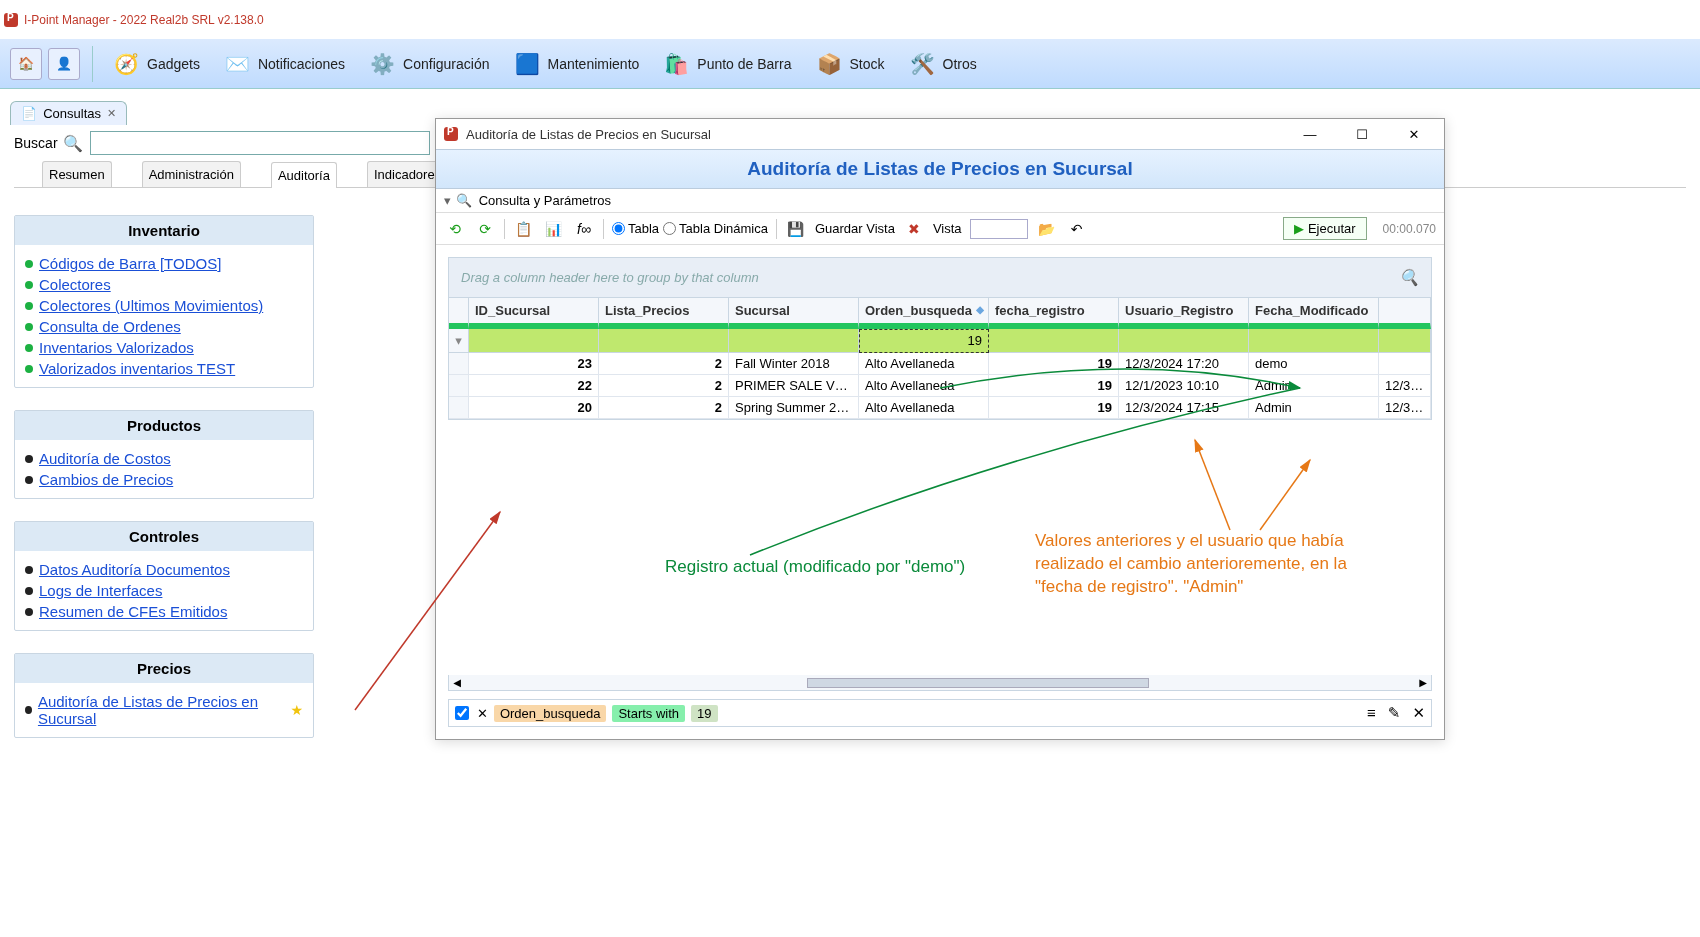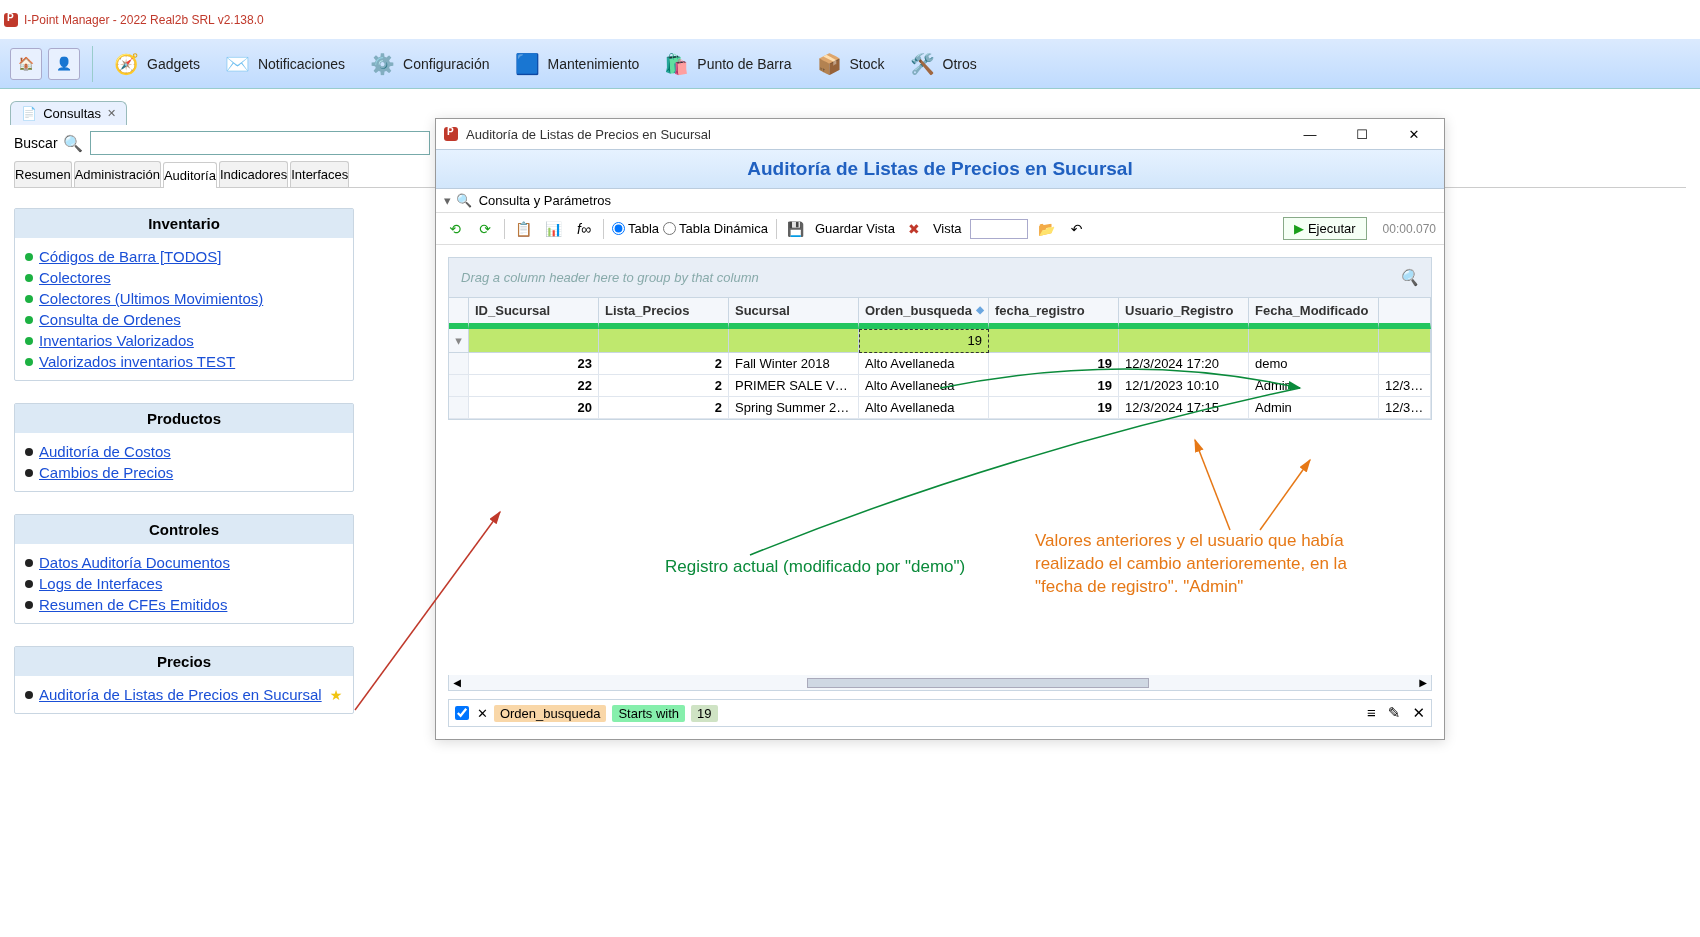--- a/index.html
+++ b/index.html
@@ -27,25 +27,25 @@
 .main { position: relative; padding: 6px 14px; }
 
 
 .search-row { display: flex; align-items: center; gap: 6px; margin-bottom: 6px; }
 .search-row label { font-size: 14px; }
 .search-row .mag { font-size: 16px; }
 .search-box { flex: 0 0 340px; height: 24px; border: 1px solid #7aa; background: #fff; }
 
 
 .left-tabs { display: flex; gap: 2px; border-bottom: 1px solid #ccc; }
-.left-tab { padding: 5px 0; border: 1px solid #ccc; border-bottom: none; background: #f2f2f2; font-size: 13px; cursor: pointer; border-radius: 3px 3px 0 0; }
+.left-tab { padding: 5px 6px; border: 1px solid #ccc; border-bottom: none; background: #f2f2f2; font-size: 13px; cursor: pointer; border-radius: 3px 3px 0 0; margin-left: 28px; }
 .left-tab.active { background: #fff; position: relative; top: 1px; }
 
 
-.categories { width: 340px; margin-top: 20px; display: flex; flex-direction: column; gap: 22px; }
+.categories { width: 300px; margin-top: 27px; display: flex; flex-direction: column; gap: 22px; }
 .cat { border: 1px solid #c9d6e2; border-radius: 2px; background: #fff; }
 .cat-header { background: #dce9f5; padding: 6px; text-align: center; font-weight: bold; font-size: 15px; }
 .cat-body { padding: 8px 10px; }
 .cat-item { display: flex; align-items: center; gap: 6px; padding: 2px 0; }
 .cat-item .bullet { width: 8px; height: 8px; border-radius: 50%; }
 .cat-item a { color: #1a4fd6; text-decoration: underline; cursor: pointer; font-size: 15px; }
 .bullet.green { background: #1cb142; }
 .bullet.black { background: #222; }
 .star { color: #f1c40f; font-size: 14px; margin-left: 2px; }
 

